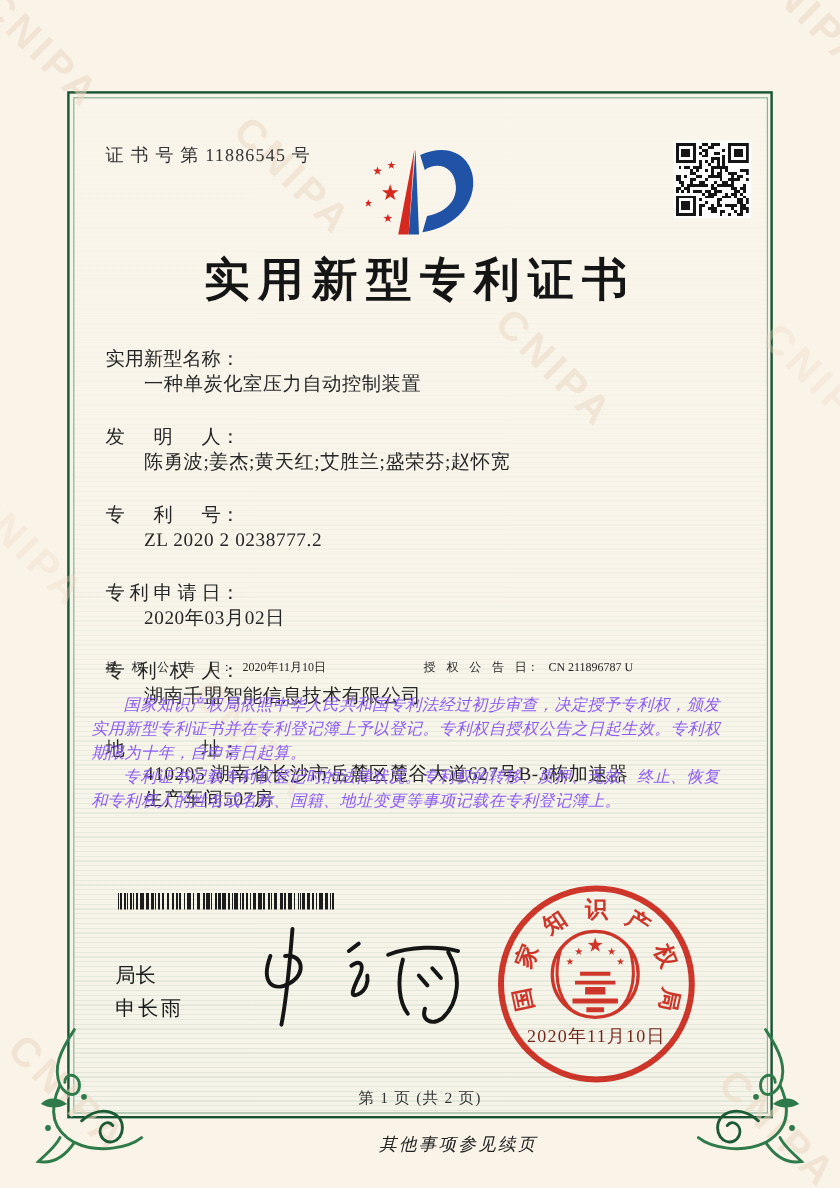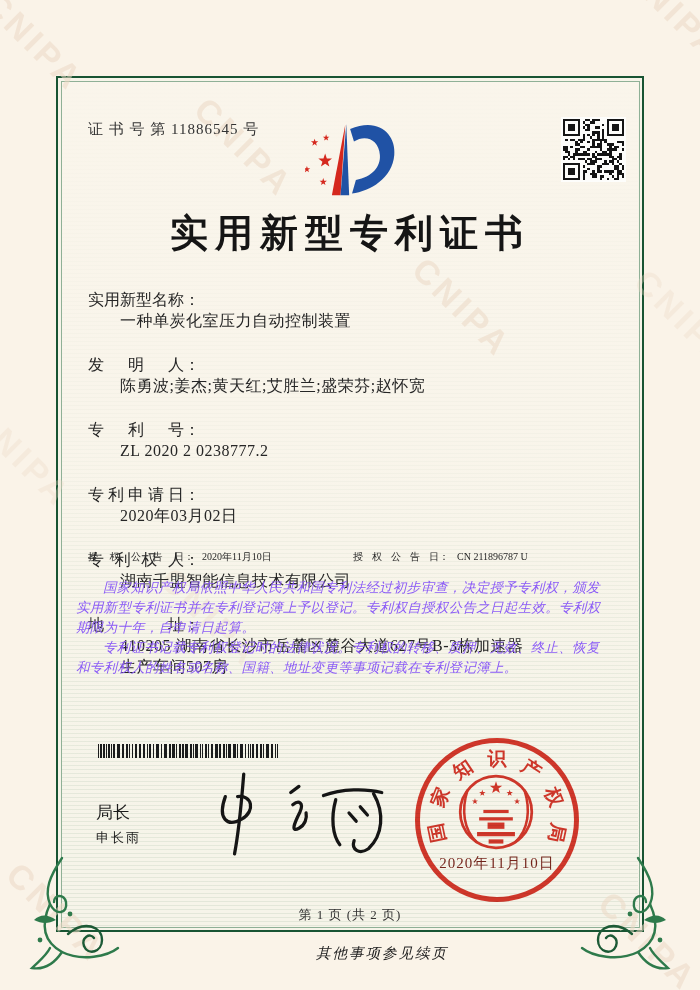--- a/index.html
+++ b/index.html
@@ -43,21 +43,21 @@
 
   #paras{left:76px;top:578px;width:526px;font-size:13.5px;line-height:20px;color:#8b5cf6;
          font-style:italic;letter-spacing:.3px;}
   #paras p{margin:0;text-indent:2em;}
 
   #barcode{left:98px;top:744px;width:186px;height:14px;}
 
   #signer-title{left:96px;top:801px;font-family:"Liberation Sans","DejaVu Sans",sans-serif;
                 font-size:17px;color:#1c1c1c;}
   #signer-name{left:96px;top:829px;font-family:"Liberation Sans","DejaVu Sans",sans-serif;
-               font-size:13px;color:#1c1c1c;letter-spacing:2px;}
+               font-size:17px;color:#1c1c1c;letter-spacing:2px;}
   #signature{left:202px;top:768px;width:200px;height:92px;}
 
   
   #seal{left:415px;top:738px;width:164px;height:164px;z-index:4;mix-blend-mode:multiply;opacity:.93;}
   #seal .ring{position:absolute;inset:0;border:5px solid #d52a1e;border-radius:50%;}
   #seal .ring-char{position:absolute;left:calc(50% - 11px);top:calc(50% - 11px);width:22px;height:22px;
       text-align:center;font-size:19px;font-weight:bold;color:#d52a1e;line-height:22px;}
   #seal-emblem{position:absolute;left:41px;top:34px;}
   #seal-date{position:absolute;left:0;top:116px;width:164px;text-align:center;font-size:15px;
       color:#70150c;letter-spacing:1px;white-space:nowrap;}

